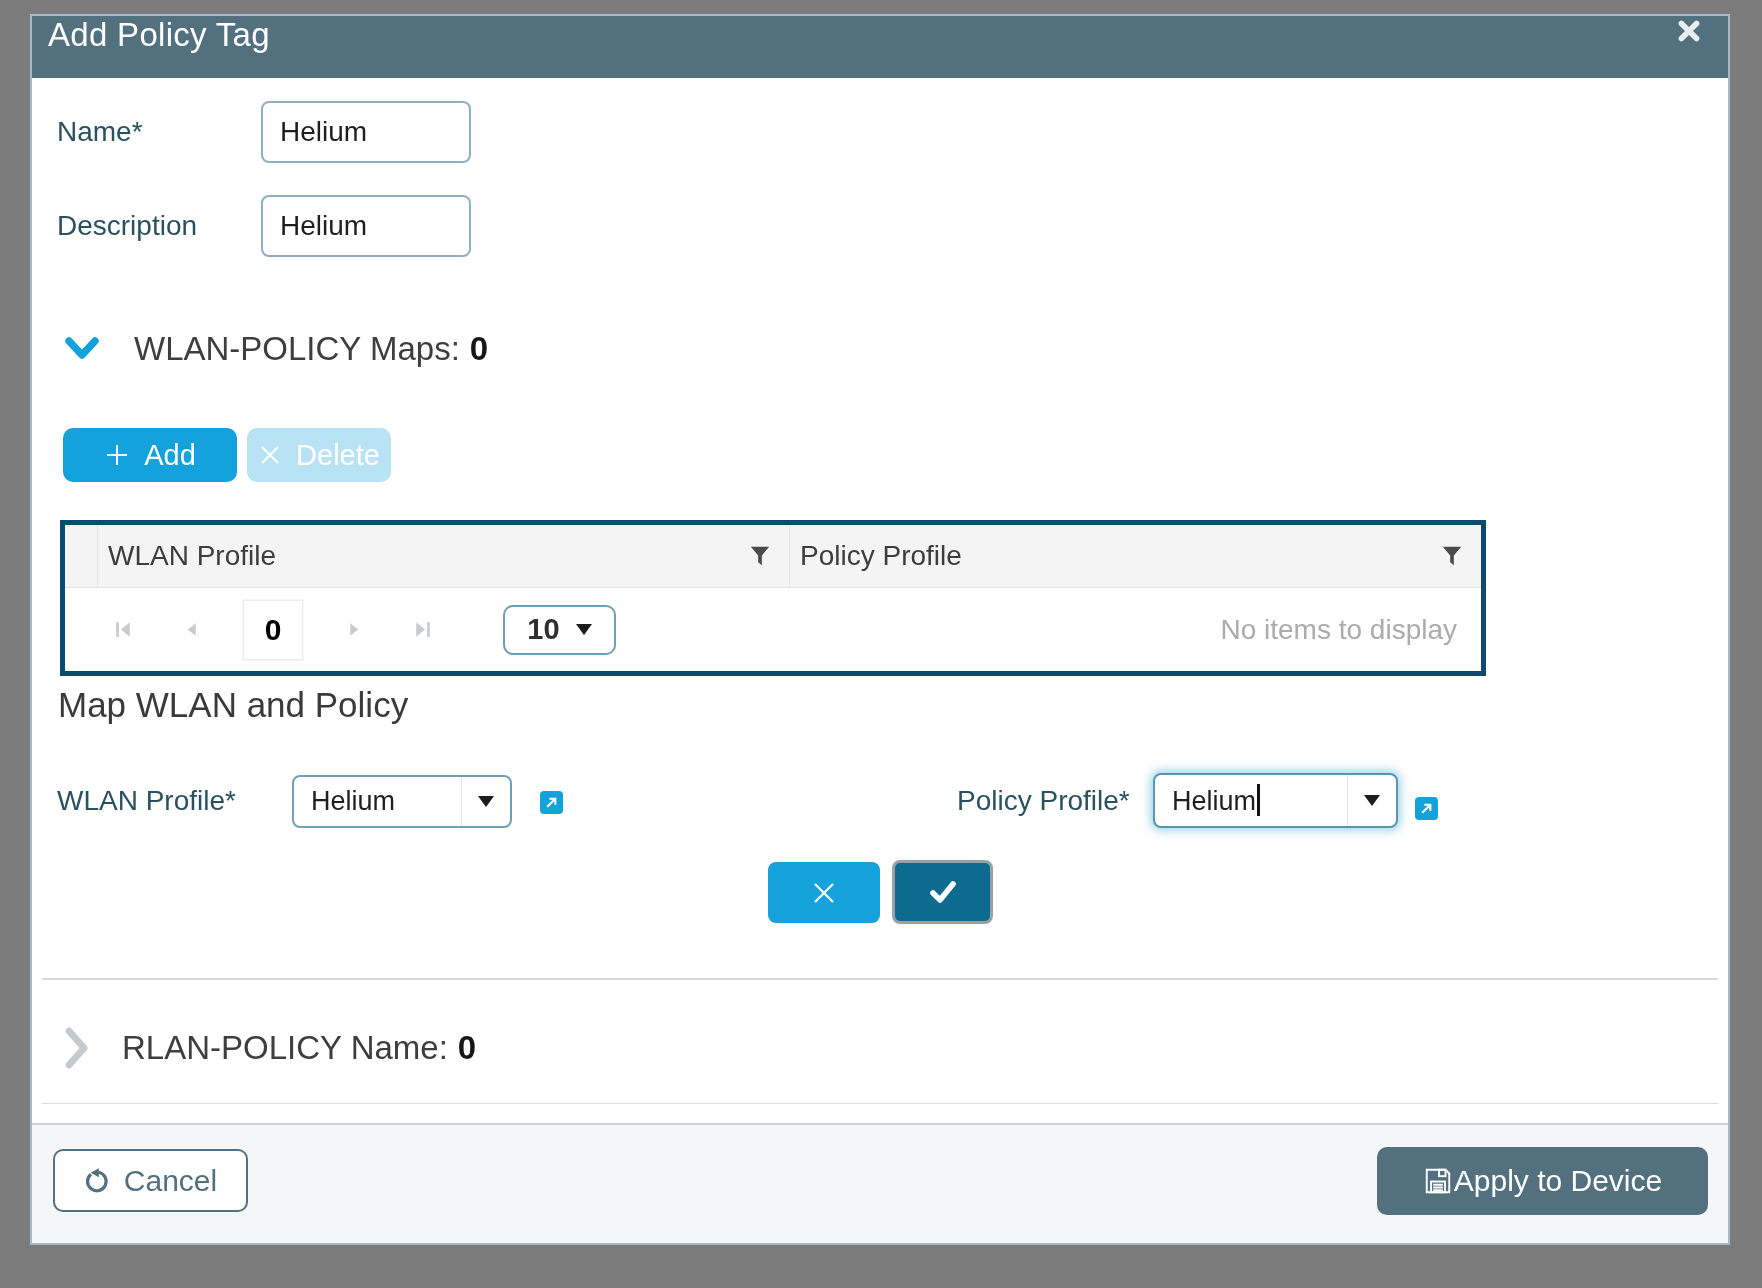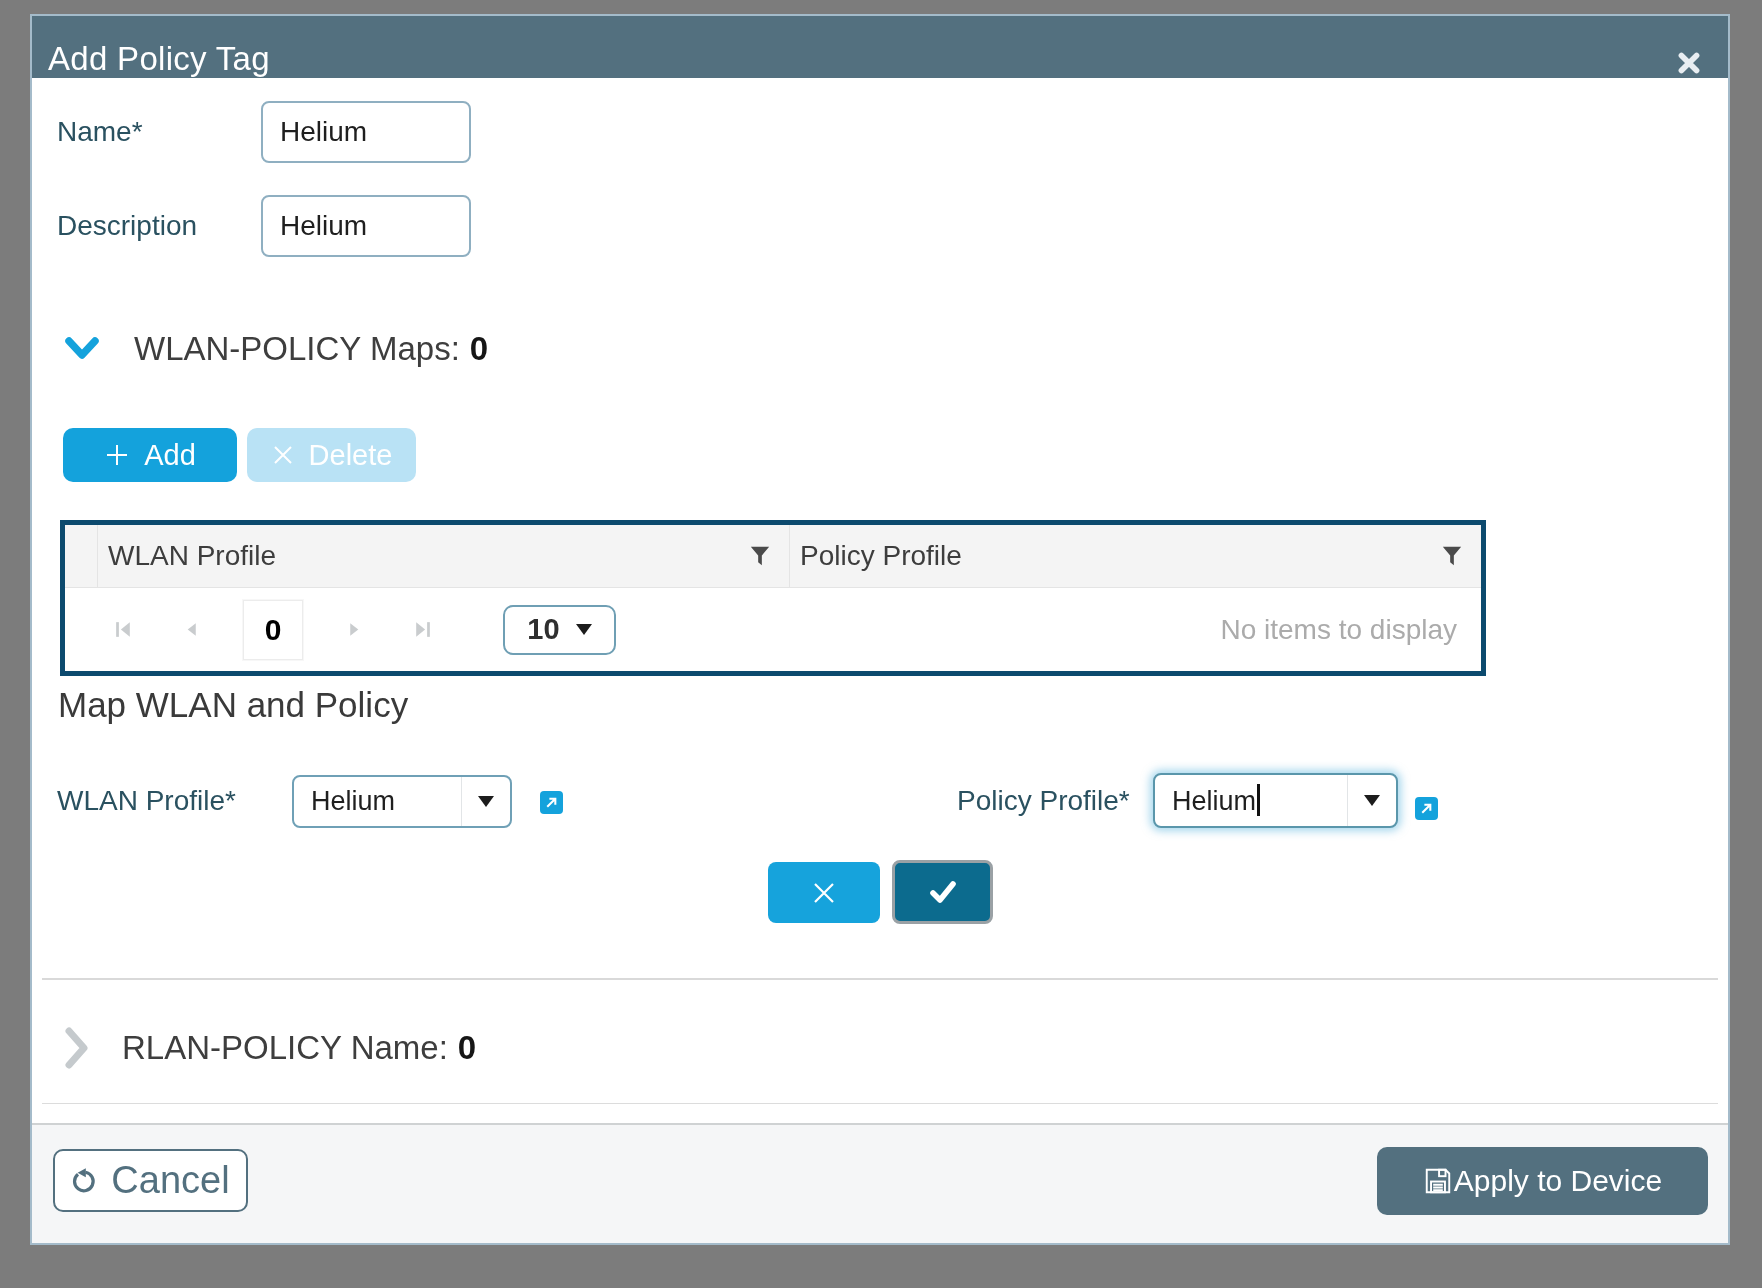--- a/index.html
+++ b/index.html
@@ -9,21 +9,21 @@
     font-family:"Liberation Sans","DejaVu Sans",sans-serif;
     -webkit-font-smoothing:antialiased;
   }
   .modal{
     position:absolute;left:30px;top:14px;width:1700px;height:1231px;
     background:#ffffff;border:2px solid #a4bbca;box-sizing:border-box;
   }
   
   .modal-header{
     position:absolute;left:0;top:0;right:0;height:62px;background:#53707f;
-    display:flex;align-items:flex-end;padding:0 24px 0 16px;box-sizing:border-box;
+    display:flex;align-items:flex-start;padding:0 24px 0 16px;box-sizing:border-box;
   }
   .modal-title{color:#ffffff;font-size:33px;letter-spacing:.3px;}
   .close-btn{margin-left:auto;background:none;border:none;padding:2px;cursor:pointer;display:flex;}
   
   .form-row{position:absolute;left:0;height:62px;display:flex;align-items:center;}
   .row-name{top:85px;}
   .row-desc{top:179px;}
   .field-label{position:absolute;left:25px;font-size:28px;color:#2a5160;white-space:nowrap;}
   .text-input{
     position:absolute;left:229px;top:0;width:210px;height:62px;box-sizing:border-box;
@@ -37,21 +37,21 @@
   .chev{flex:0 0 auto;}
   .section-title{font-size:33px;color:#3e3e3e;white-space:nowrap;}
   .wlan-section .section-title{margin-left:35px;}
   .rlan-section .section-title{margin-left:33px;}
   .section-count{font-weight:bold;color:#161616;margin-left:10px;}
   
   .btn-row{position:absolute;left:31px;top:412px;display:flex;}
   .btn{display:flex;align-items:center;justify-content:center;border:none;border-radius:10px;
        font-family:inherit;font-size:29px;color:#fff;cursor:pointer;}
   .btn-add{width:174px;height:54px;background:#14a2dc;}
-  .btn-delete{width:169px;height:54px;background:#b9e2f5;margin-left:10px;cursor:default;}
+  .btn-delete{width:144px;height:54px;background:#b9e2f5;margin-left:10px;cursor:default;}
   .btn .glyph{display:flex;margin-right:14px;}
   
   .grid{position:absolute;left:28px;top:504px;width:1426px;border:5px solid #0c4a6e;box-sizing:border-box;background:#fff;}
   .grid-head{display:flex;height:62px;background:#f4f4f4;border-bottom:1px solid #e4e4e4;}
   .th{display:flex;align-items:center;font-size:28px;color:#3d3d3d;box-sizing:border-box;}
   .th-select{width:33px;border-right:1px solid #e4e4e4;}
   .th-col{flex:1;padding:0 18px 0 10px;border-right:1px solid #e4e4e4;}
   .th-col:last-child{border-right:none;}
   .th-col .funnel{margin-left:auto;display:flex;cursor:pointer;}
   .pager{display:flex;align-items:center;height:83px;padding:0 24px;box-sizing:border-box;}
@@ -99,21 +99,21 @@
   .divider{position:absolute;left:10px;right:10px;height:0;border-top:2px solid #d9d9d9;}
   .div-1{top:962px;}
   .div-2{top:1087px;border-top-width:1px;border-top-color:#dcdcdc;}
   
   .modal-footer{
     position:absolute;left:0;right:0;bottom:0;top:1107px;background:#f5f6f7;
     border-top:2px solid #cfd2d3;
   }
   .btn-cancel{
     position:absolute;left:21px;top:24px;width:195px;height:63px;background:#fff;
-    border:2px solid #53707f;border-radius:10px;color:#53707f;font-size:38px;font-family:inherit;
+    border:2px solid #53707f;border-radius:10px;color:#53707f;font-size:30px;font-family:inherit;
     display:flex;align-items:center;justify-content:center;gap:14px;cursor:pointer;box-sizing:border-box;
   }
   .btn-apply{
     position:absolute;left:1345px;top:22px;width:331px;height:68px;background:#53707f;border:none;
     border-radius:10px;color:#fff;font-size:30px;font-family:inherit;
     display:flex;align-items:center;justify-content:center;gap:1px;cursor:pointer;
   }
 </style>
 </head>
 <body>

